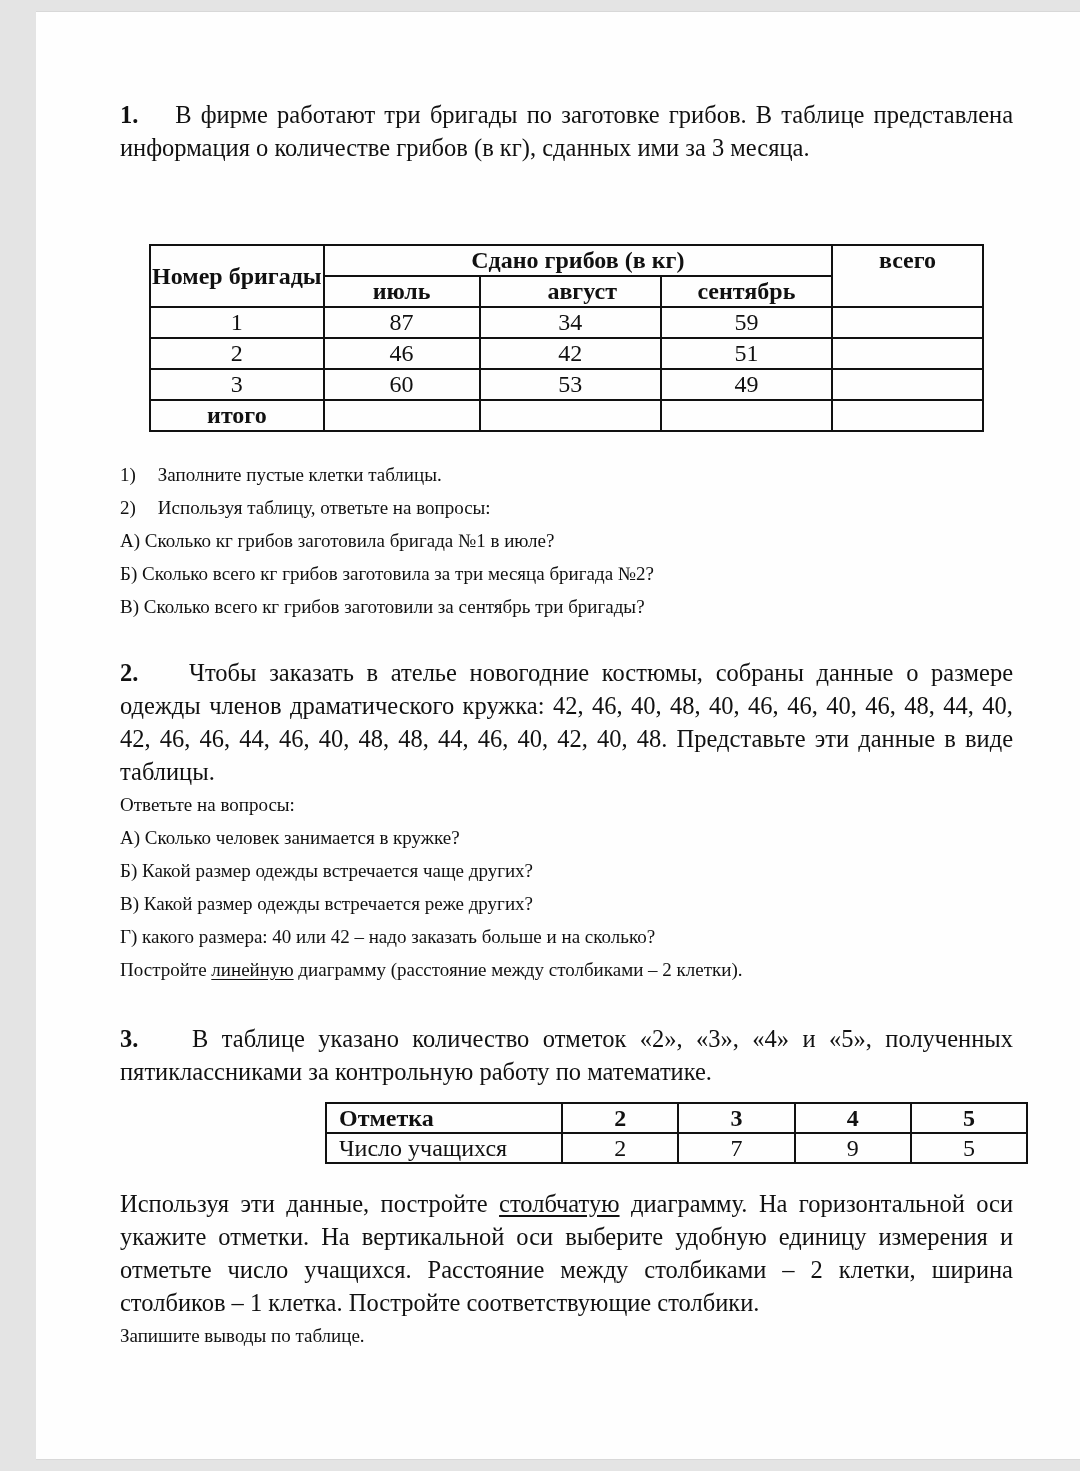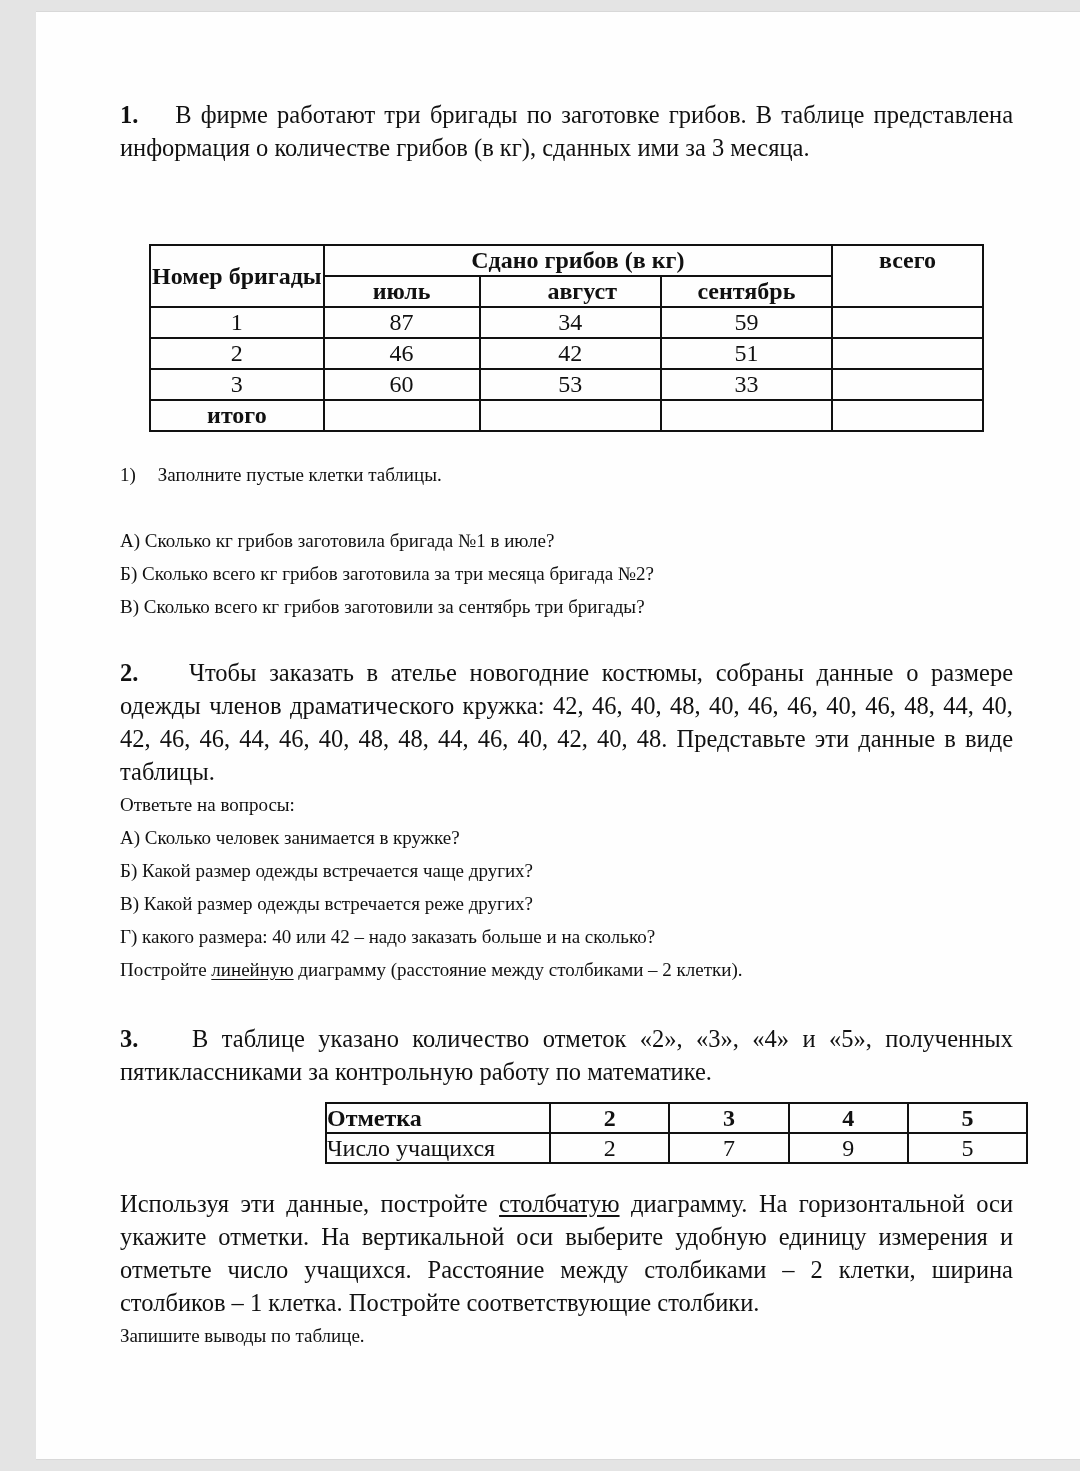--- a/index.html
+++ b/index.html
@@ -22,21 +22,21 @@
   u { text-decoration: underline; text-underline-offset: 3px; }
   table { position: absolute; border-collapse: collapse; font-size: 24px; }
   td, th { border: 2px solid #111; padding: 0; text-align: center; }
   #t1 { left: 113px; top: 232px; width: 835px; }
   #t1 th { font-weight: bold; line-height: 29px; }
   #t1 td { line-height: 29px; height: 29px; }
   #t1 .bold { font-weight: bold; }
   #t3 { left: 289px; top: 1090px; width: 703px; }
   #t3 td { line-height: 28px; height: 28px; }
   #t3 .bold { font-weight: bold; }
-  #t3 .left { text-align: left; }
+  #t3 .left { text-align: left; padding-left: 12px; }
 </style>
 </head>
 <body>
 
 <div class="page">
 
   <div class="p" style="top:86px;">
     <span class="num">1.</span>&nbsp;&nbsp;&nbsp;
     <span>В фирме работают три бригады по заготовке грибов. В таблице представлена информация о количестве грибов (в кг), сданных ими за 3 месяца.</span>
   </div>
@@ -64,35 +64,38 @@
       <td>2</td>
       <td>46</td>
       <td>42</td>
       <td>51</td>
       <td></td>
     </tr>
     <tr>
       <td>3</td>
       <td>60</td>
       <td>53</td>
-      <td>33</td>
+      <td>49</td>
       <td></td>
     </tr>
     <tr>
       <td class="bold">итого</td>
       <td></td>
       <td></td>
       <td></td>
       <td></td>
     </tr>
   </tbody>
     </table>
 
   <div class="line" style="top:446px;">
     <span>1)</span><span style="display:inline-block;width:22px;"></span><span>Заполните пустые клетки таблицы.</span>
+  </div>
+  <div class="line" style="top:479px;">
+    <span>2)</span><span style="display:inline-block;width:22px;"></span><span>Используя таблицу, ответьте на вопросы:</span>
   </div>
   <div class="line" style="top:512px;">А) Сколько кг грибов заготовила бригада №1 в июле?</div>
   <div class="line" style="top:545px;text-align:center;">Б) Сколько всего кг грибов заготовила за три месяца бригада №2?</div>
   <div class="line" style="top:578px;">В) Сколько всего кг грибов заготовили за сентябрь три бригады?</div>
 
   <div class="p" style="top:644px;">
     <span class="num">2.</span>&nbsp;&nbsp;&nbsp;
     <span>Чтобы заказать в ателье новогодние костюмы, собраны данные о размере одежды членов драматического кружка: 42, 46, 40, 48, 40, 46, 46, 40, 46, 48, 44, 40, 42, 46, 46, 44, 46, 40, 48, 48, 44, 46, 40, 42, 40, 48. Представьте эти данные в виде таблицы.</span>
   </div>
   <div class="line" style="top:776px;">Ответьте на вопросы:</div>

